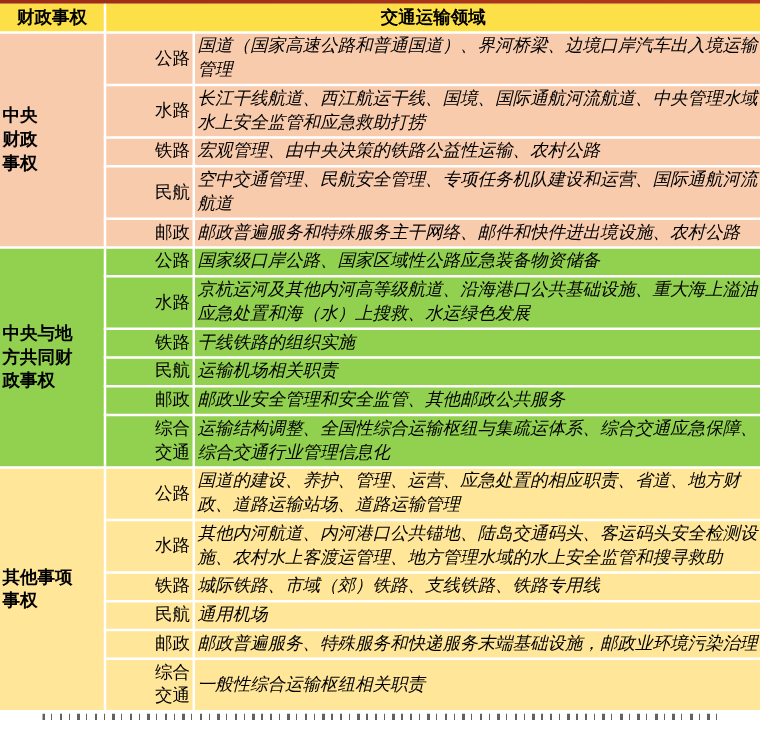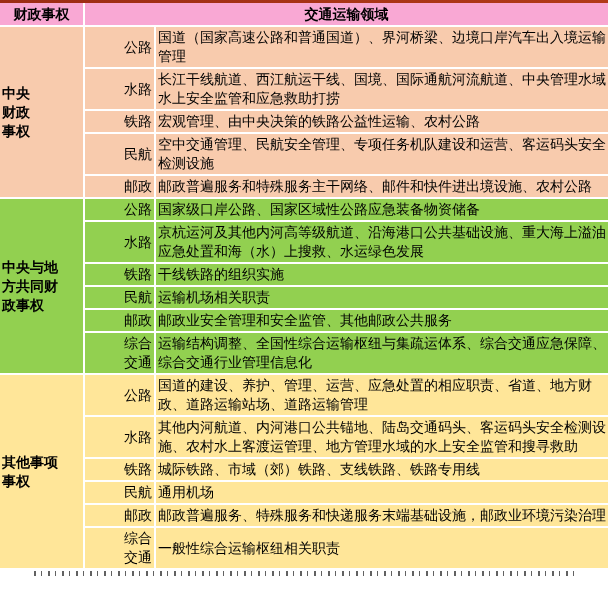--- a/index.html
+++ b/index.html
@@ -26,38 +26,39 @@
     font-size: 14px;
     line-height: 19px;
     padding: 1px 2px;
     word-break: break-all;
   }
   col.c-label { width: 84px; }
   col.c-mode  { width: 71px; }
   col.c-body  { width: 453px; }
 
   th.hdr {
-    background: #f9a8d4;
+    background: #fde047;
     font-weight: bold;
     font-size: 15px;
     height: 20px;
     text-align: center;
     color: #000;
   }
   td.sec-label {
     font-weight: bold;
     font-size: 15px;
     line-height: 20px;
   }
   td.mode {
     text-align: right;
   }
   td.body-cell {
     text-align: left;
     padding: 1px 4px 1px 6px;
+    font-style: italic;
   }
   .s0 { background: #F8CBAD; }  
   .s1 { background: #92D050; }  
   .s2 { background: #FFE699; }  
 
   .caption-remnant {
     margin: 3px auto 0 auto;
     width: 540px; height: 5px;
     background:
       repeating-linear-gradient(90deg,
@@ -96,21 +97,21 @@
   <tr class="s0">
     <td class="mode s0">水路</td>
     <td class="body-cell s0">长江干线航道、西江航运干线、国境、国际通航河流航道、中央管理水域水上安全监管和应急救助打捞</td>
   </tr>
   <tr class="s0">
     <td class="mode s0">铁路</td>
     <td class="body-cell s0">宏观管理、由中央决策的铁路公益性运输、农村公路</td>
   </tr>
   <tr class="s0">
     <td class="mode s0">民航</td>
-    <td class="body-cell s0">空中交通管理、民航安全管理、专项任务机队建设和运营、客运码头安全检测设施</td>
+    <td class="body-cell s0">空中交通管理、民航安全管理、专项任务机队建设和运营、国际通航河流航道</td>
   </tr>
   <tr class="s0">
     <td class="mode s0">邮政</td>
     <td class="body-cell s0">邮政普遍服务和特殊服务主干网络、邮件和快件进出境设施、农村公路</td>
   </tr>
 
   <tr class="s1">
     <td class="sec-label s1" rowspan="6">
       <div>中央与地</div>
       <div>方共同财</div>

